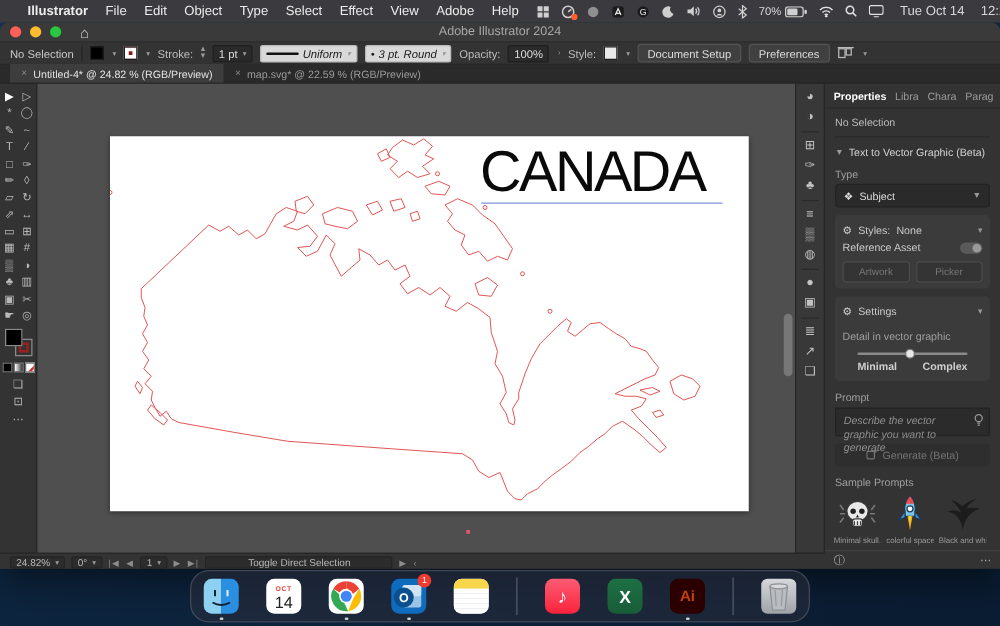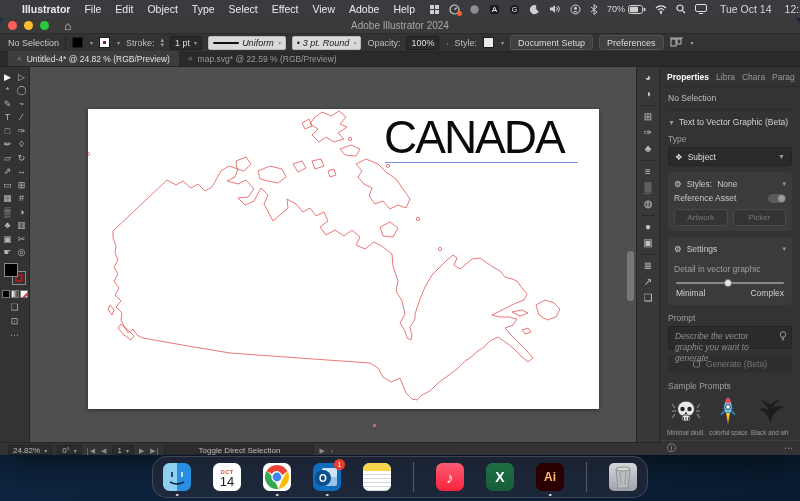--- a/index.html
+++ b/index.html
@@ -97,21 +97,21 @@
   .p-label { color:#9f9f9f; margin:2px 0 3px; }
   .p-dropdown { background:#2a2a2a; border:1px solid #232323; border-radius:3px; display:flex; align-items:center; gap:5px; padding:3.5px 6px; color:#ddd; }
   .p-dropdown .dd-chev { margin-left:auto; font-size:7px; color:#9a9a9a; }
   .p-card { background:#3b3b3b; border-radius:4px; padding:5px 6px; margin-top:6px; }
   .p-row { display:flex; align-items:center; gap:5px; padding:2px 0; }
   .p-row .right { margin-left:auto; }
   .toggle { width:18px; height:9px; border-radius:5px; background:#5a5a5a; position:relative; }
   .toggle:after { content:""; position:absolute; right:1px; top:1px; width:7px; height:7px; border-radius:50%; background:#9a9a9a; }
   .pair-btns { display:flex; gap:5px; margin-top:4px; }
   .p-btn { flex:1; background:#343434; border:1px solid #4a4a4a; border-radius:3px; color:#777; text-align:center; padding:3px 0; font-size:8px; }
-  .slider-wrap { margin:8px 2px 2px; }
+  .slider-wrap { margin:8px 12px 2px;font-weight:bold; }
   .slider-track { position:relative; height:1.5px; background:#8a8a8a; border-radius:1px; }
   .slider-knob { position:absolute; left:48%; top:50%; transform:translate(-50%,-50%); width:8px; height:8px; border-radius:50%; background:#e8e8e8; border:1px solid #777; }
   .slider-ends { display:flex; justify-content:space-between; margin-top:4px; color:#cfcfcf; }
   .prompt-box { position:relative; background:#2b2b2b; border:1px solid #232323; border-radius:1px; padding:4px 16px 4px 6px; height:23px; margin-top:3px; }
   .prompt-box .ph { font-style:italic; color:#8f8f8f; line-height:1.35; }
   .bulb { position:absolute; right:4px; top:4px; }
   .gen-btn { margin-top:6px; background:#2e2e2e; border-radius:3px; color:#757575; text-align:center; padding:4px 0; display:flex; align-items:flex-start; justify-content:center; gap:4px; }
   .samples { display:flex; gap:6px; margin-top:5px; }
   .sample { width:36px; display:flex; flex-direction:column; align-items:center; gap:3px; }
   .sample .cap { font-size:6.3px; color:#9a9a9a; white-space:nowrap; overflow:hidden; max-width:38px; }
@@ -124,21 +124,21 @@
   .run-dot { position:absolute; left:50%; bottom:-5px; transform:translateX(-50%); width:2.5px; height:2.5px; border-radius:50%; background:#cfcfcf; }
   .dock-sep { width:1px; height:30px; background:rgba(255,255,255,.25); }
   .cal { background:#fff; flex-direction:column; }
   .cal .mo { color:#e14b3f; font-size:5.5px; font-weight:bold; letter-spacing:.5px; margin-top:3px; }
   .cal .day { color:#222; font-size:13px; line-height:1; }
   .notes { background:#fff; flex-direction:column; }
   .notes .bar { width:100%; height:8px; background:#f7d64b; }
   .notes .lines { flex:1; width:100%; background:repeating-linear-gradient(#fff,#fff 3px,#d9d9d9 3.5px,#fff 4px); }
   .music { background:linear-gradient(180deg,#fb5c74,#fa233b); color:#fff; font-size:15px; }
   .excel { background:linear-gradient(180deg,#1d7044,#185c38); color:#fff; font-weight:bold; font-size:14px; }
-  .ai { background:#2b0000; color:#fdba74; font-weight:bold; font-size:12px; }
+  .ai { background:#2b0000; color:#c2410c; font-weight:bold; font-size:12px; }
   .outlook { background:#0f6cbd; position:relative; }
   .badge { position:absolute; top:-4px; right:-4px; min-width:11px; height:11px; border-radius:6px; background:#ee3b2f; color:#fff; font-size:7px; display:flex; align-items:center; justify-content:center; padding:0 2px; z-index:2; }
   .trash .ic { background:linear-gradient(180deg,#d5d7da,#9fa3a8); border-radius:5px; }
 </style>
 </head>
 <body>
 
 <div id="desktop">
 
   <div id="menubar">

